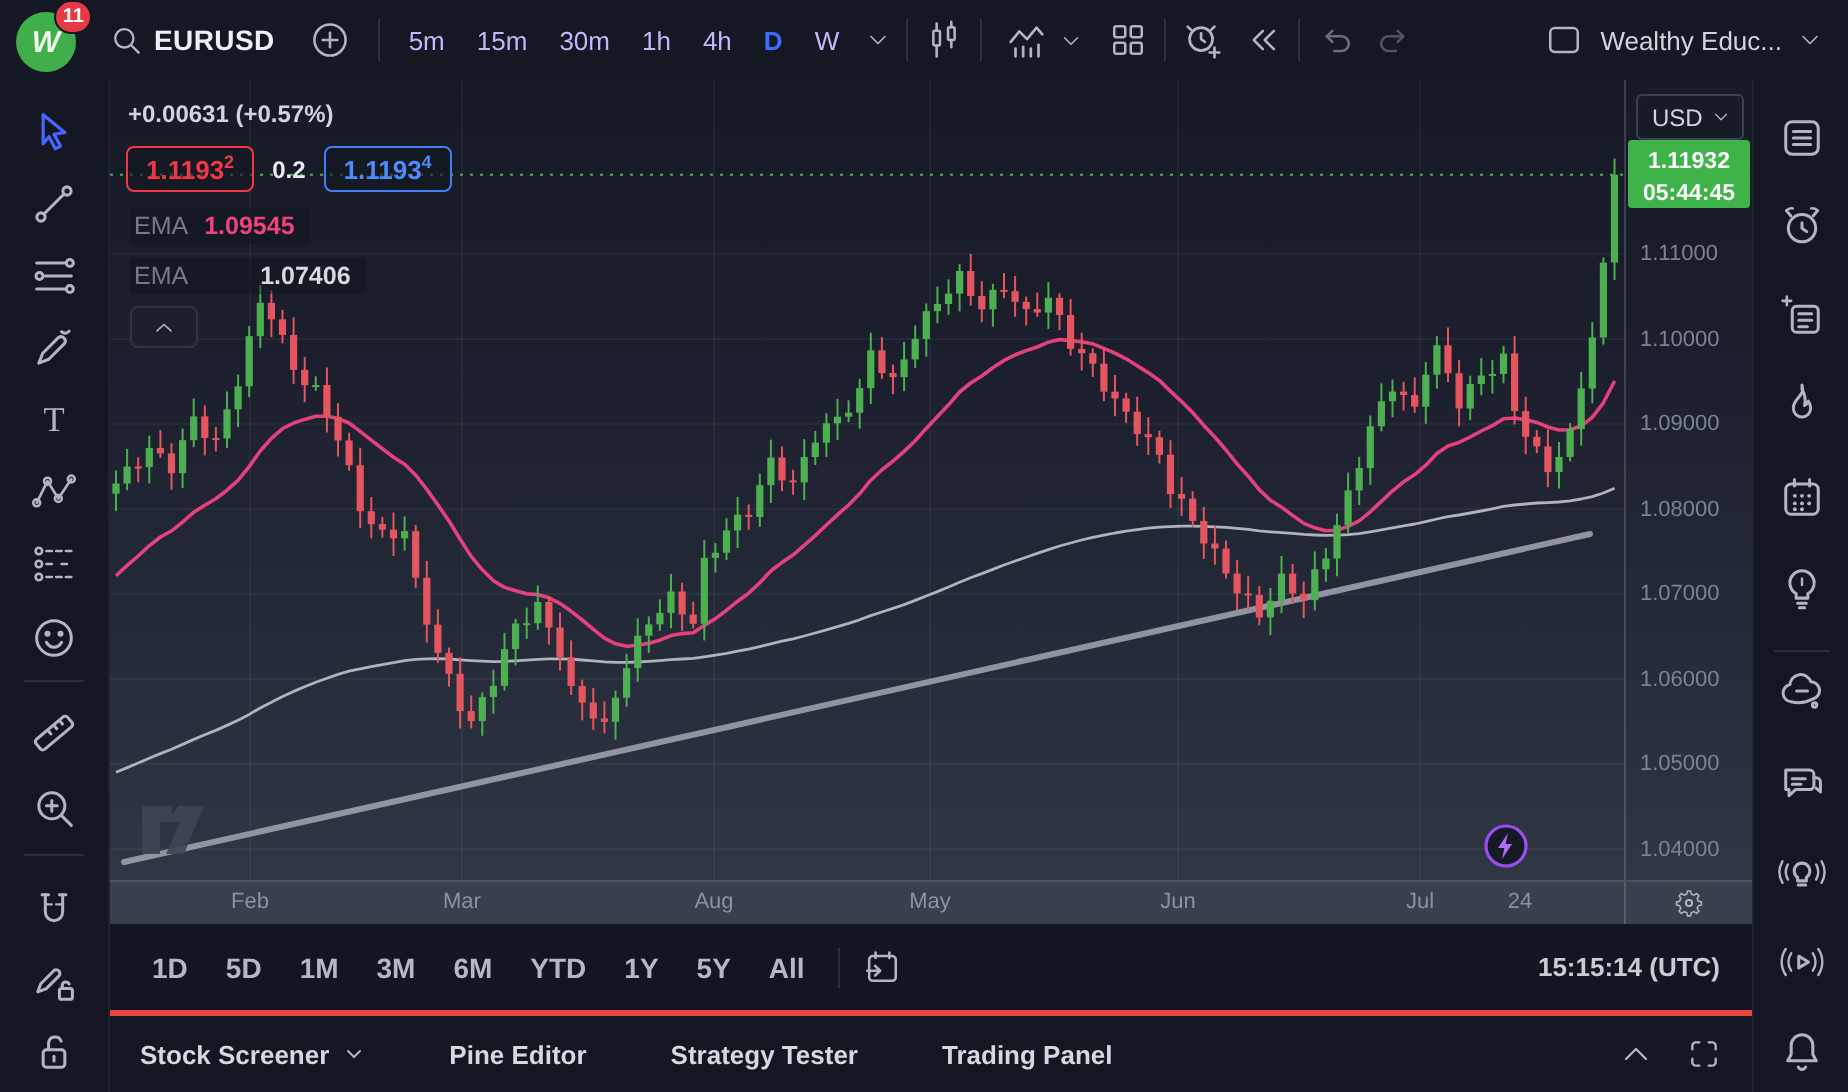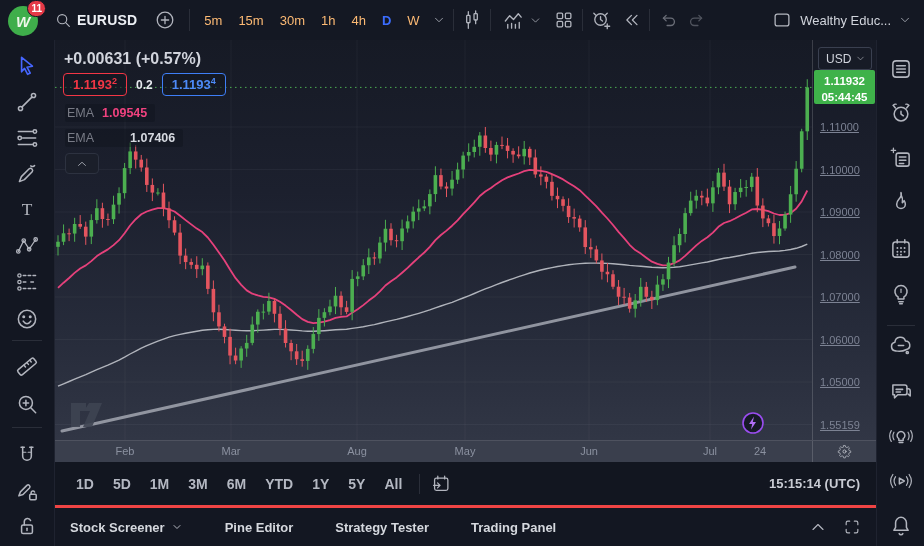--- a/index.html
+++ b/index.html
@@ -29,21 +29,21 @@
   }
   .badge {
     position: absolute; right: -4px; top: -3px; min-width: 17px; height: 17px; border-radius: 9px;
     background: #e53946; color: #fff; font-size: 10px; font-weight: 700;
     display: flex; align-items: center; justify-content: center; padding: 0 3px;
     border: 1px solid #141823;
   }
   .tb-btn { display: flex; align-items: center; gap: 4px; padding: 4px; border-radius: 4px; cursor: pointer; text-align: right; }
   .symbol-name { font-size: 14px; font-weight: 700; color: #eceff4; letter-spacing: .2px; }
   .sep-v { width: 1px; height: 22px; background: #2a2e39; flex: 0 0 auto; }
-  .interval { font-size: 13px; color: #fdba74; padding: 4px 5px; border-radius: 4px; cursor: pointer; }
+  .interval { font-size: 13px; color: #c4b5fd; padding: 4px 5px; border-radius: 4px; cursor: pointer; }
   .interval.active { color: #3b6dff; font-weight: 700; }
   .spacer { flex: 1 1 auto; }
   .account-label { font-size: 13px; color: #d1d4dc; white-space: nowrap; }
   .dim { opacity: .55; }
   .dimmer { opacity: .38; }
 
   
   #left-toolbar {
     position: absolute; top: 40px; left: 0; width: 55px; bottom: 0;
     background: #131722; border-right: 1px solid #1f2330; z-index: 20;
@@ -66,36 +66,36 @@
   #plot {
     position: absolute; left: 0; top: 0; width: 757px; height: 400px;
     background: linear-gradient(180deg, #161a25 0%, #1c202e 38%, #262b3a 72%, #313645 100%);
     overflow: hidden;
   }
   #price-scale {
     position: absolute; right: 0; top: 0; width: 64px; height: 400px;
     background: linear-gradient(180deg, #161a25 0%, #1c202e 38%, #262b3a 72%, #313645 100%);
     border-left: 1px solid rgba(255,255,255,.16);
   }
-  .tick-label { position: absolute; left: 7px; font-size: 11px; color: #7c8293; text-decoration: underline; }
+  .tick-label { position: absolute; left: 7px; font-size: 11px; color: #7c8293; }
   #currency-btn {
     position: absolute; left: 5px; top: 7px; width: 54px; height: 23px;
     border: 1px solid #3a4050; border-radius: 3px; background: #171b26;
     display: flex; align-items: center; justify-content: space-between;
     padding: 0 5px 0 7px; font-size: 12px; color: #d1d4dc; cursor: pointer;
   }
   #last-price-label {
     position: absolute; left: 1px; right: 1px; top: 35px; height: 34px;
     border-radius: 2px; color: #fff; text-align: center;
     font-size: 11.5px; font-weight: 700; line-height: 1.4; padding-top: 3px;
   }
 
   
   .overlay { position: absolute; z-index: 6; }
-  #change-row { top: 10px; left: 9px; font-size: 16px; font-weight: 600; }
+  #change-row { top: 10px; left: 9px; font-size: 12px; font-weight: 600; }
   #quote-row { top: 33px; left: 8px; display: flex; align-items: center; gap: 9px; }
   .quote-box {
     border: 1px solid; border-radius: 4px; padding: 2px 9px 3px;
     font-size: 13px; font-weight: 700; background: rgba(19,23,34,.6); cursor: pointer;
   }
   .quote-box sup { font-size: 9px; }
   #spread-label { font-size: 12px; font-weight: 700; color: #e8eaf0; }
   .ema-row {
     display: flex; gap: 8px; align-items: center; font-size: 12.5px;
     background: rgba(15,19,28,.45); padding: 2px 8px 2px 2px; border-radius: 2px; width: fit-content;
@@ -756,21 +756,21 @@
         <div>05:44:45</div>
       </div>
       <div id="tick-container">
           <div class="tick-label" style="top: 81px;">1.11000</div>
           <div class="tick-label" style="top: 123.5px;">1.10000</div>
           <div class="tick-label" style="top: 166px;">1.09000</div>
           <div class="tick-label" style="top: 208.5px;">1.08000</div>
           <div class="tick-label" style="top: 251px;">1.07000</div>
           <div class="tick-label" style="top: 293.5px;">1.06000</div>
           <div class="tick-label" style="top: 336px;">1.05000</div>
-          <div class="tick-label" style="top: 378.5px;">1.55159</div>
+          <div class="tick-label" style="top: 378.5px;">1.04000</div>
         </div>
     </div>
   </div>
 
   <div id="time-axis">
     <div id="month-container">
         <div class="month-label" style="left: 70px;">Feb</div>
         <div class="month-label" style="left: 176px;">Mar</div>
         <div class="month-label" style="left: 302px;">Aug</div>
         <div class="month-label" style="left: 410px;">May</div>

